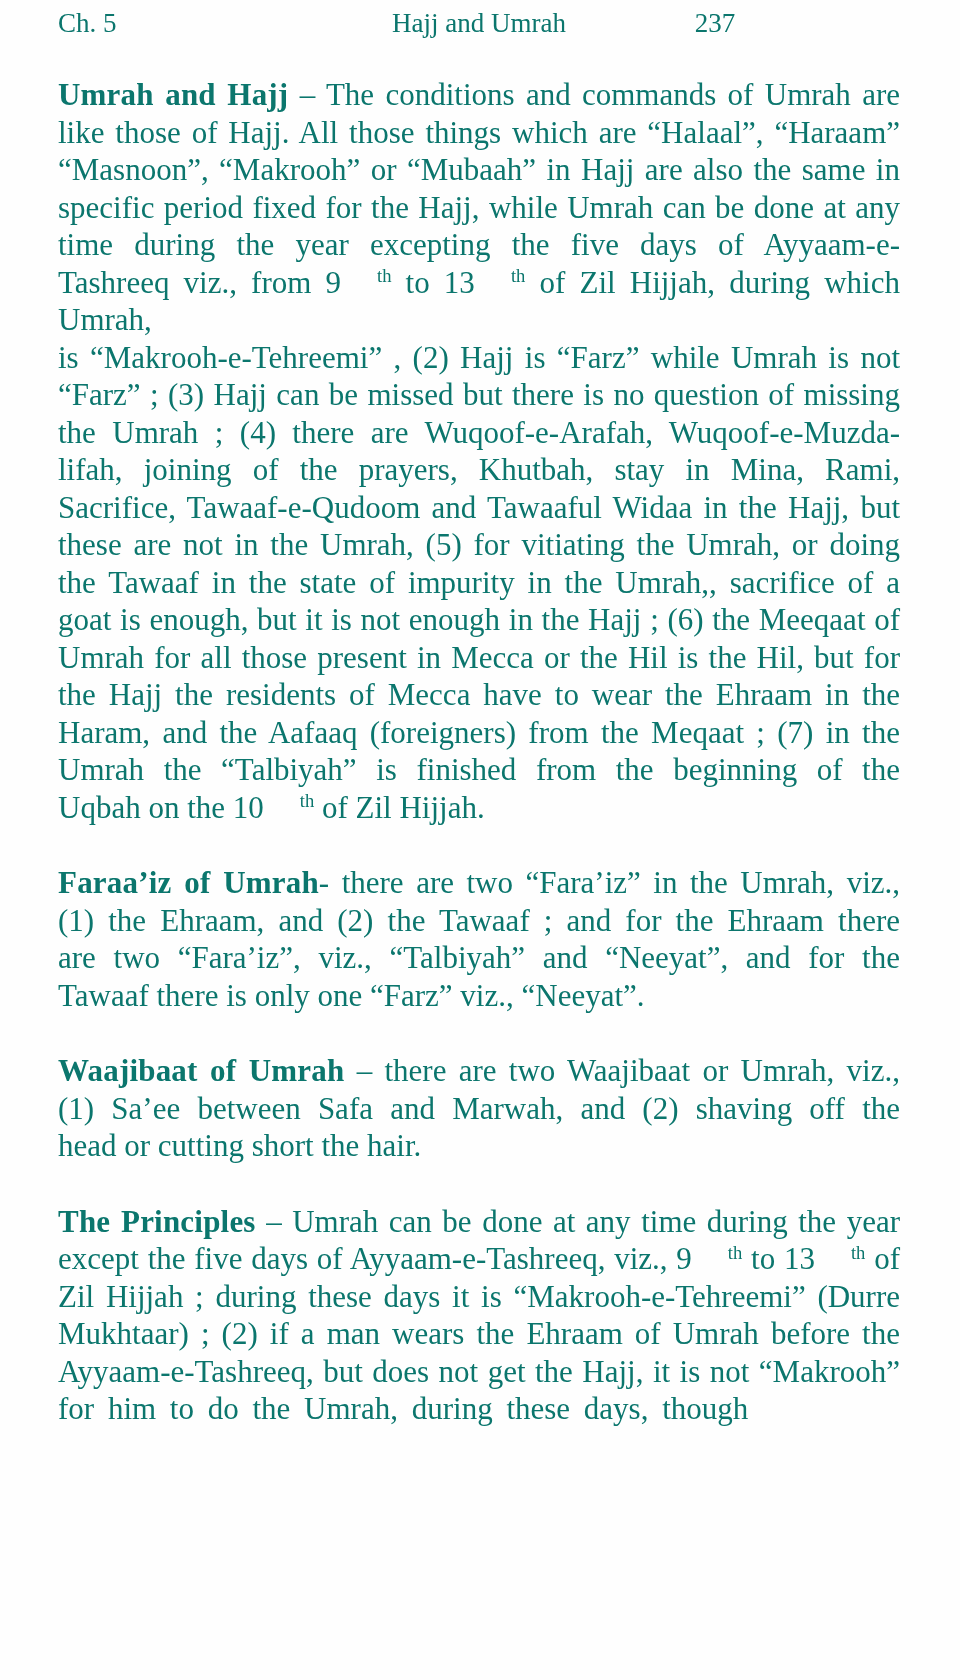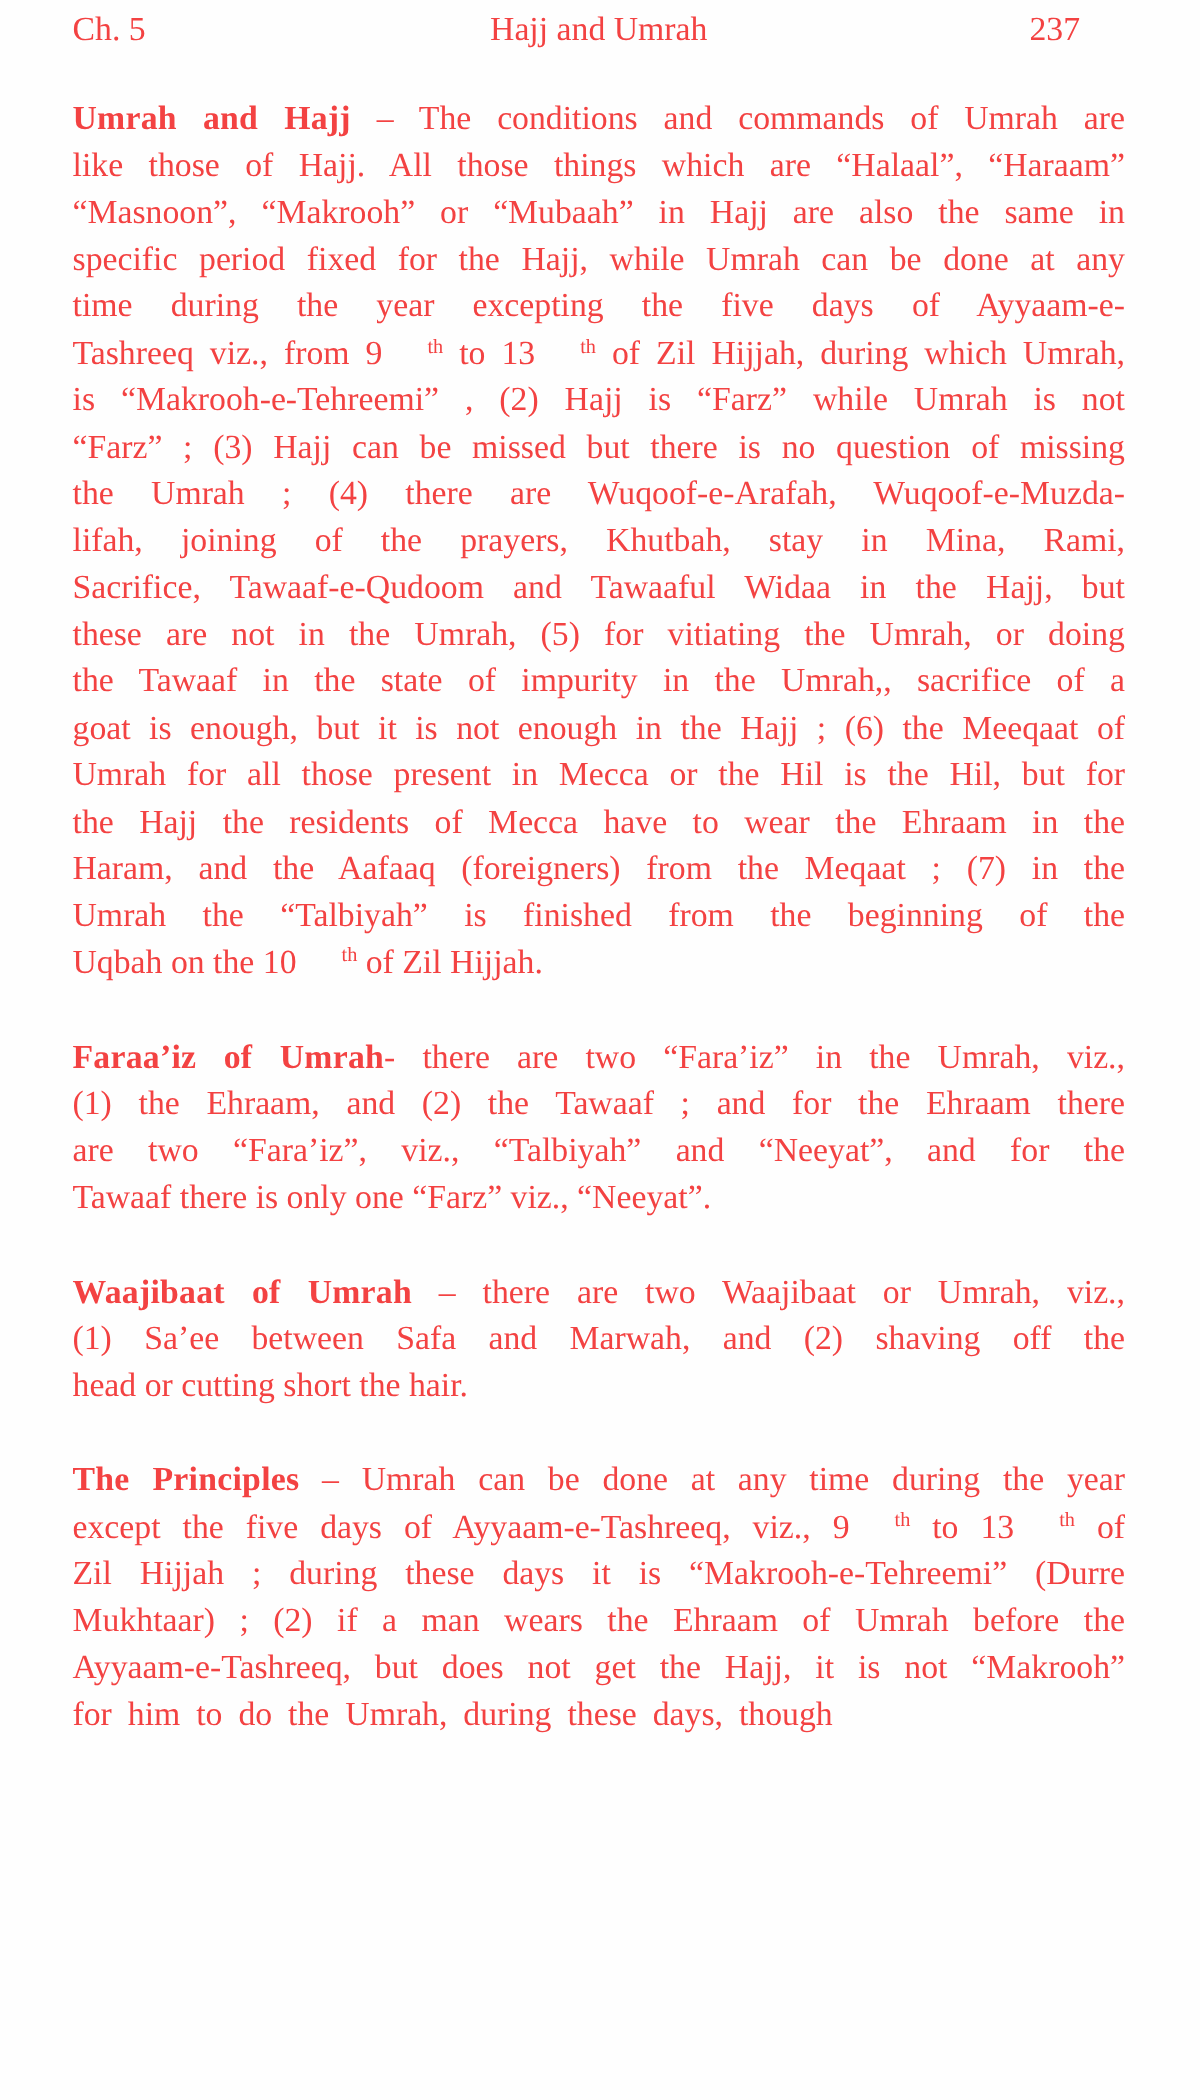--- a/index.html
+++ b/index.html
@@ -8,39 +8,39 @@
     background: #f4f4f2;
   }
   .page {
     position: relative;
     width: 960px;
     height: 1680px;
     margin: 0 auto;
     background: #fefefe;
     overflow: hidden;
     font-family: "Liberation Serif", "DejaVu Serif", serif;
-    color: #ef4444;
+    color: #0f766e;
   }
   .page-inner {
     padding: 8px 60px 0 58px;
     filter: blur(0.3px) contrast(1.04);
   }
   .running-header {
     display: grid;
     grid-template-columns: 1fr auto 1fr;
     align-items: baseline;
     font-size: 27px;
     line-height: 30px;
   }
   .running-header .hdr-left   { text-align: left; }
   .running-header .hdr-center { text-align: right; }
-  .running-header .hdr-right  { text-align: right; padding-right: 36px; }
+  .running-header .hdr-right  { text-align: center; padding-right: 36px; }
   .text-body {
     margin-top: 38px;
-    font-size: 27px;
+    font-size: 31px;
     line-height: 37.5px;
   }
   .paragraph + .paragraph { margin-top: 38px; }
   .line {
     text-align: justify;
     text-align-last: justify;
     white-space: normal;
   }
   .line.last {
     text-align: left;

